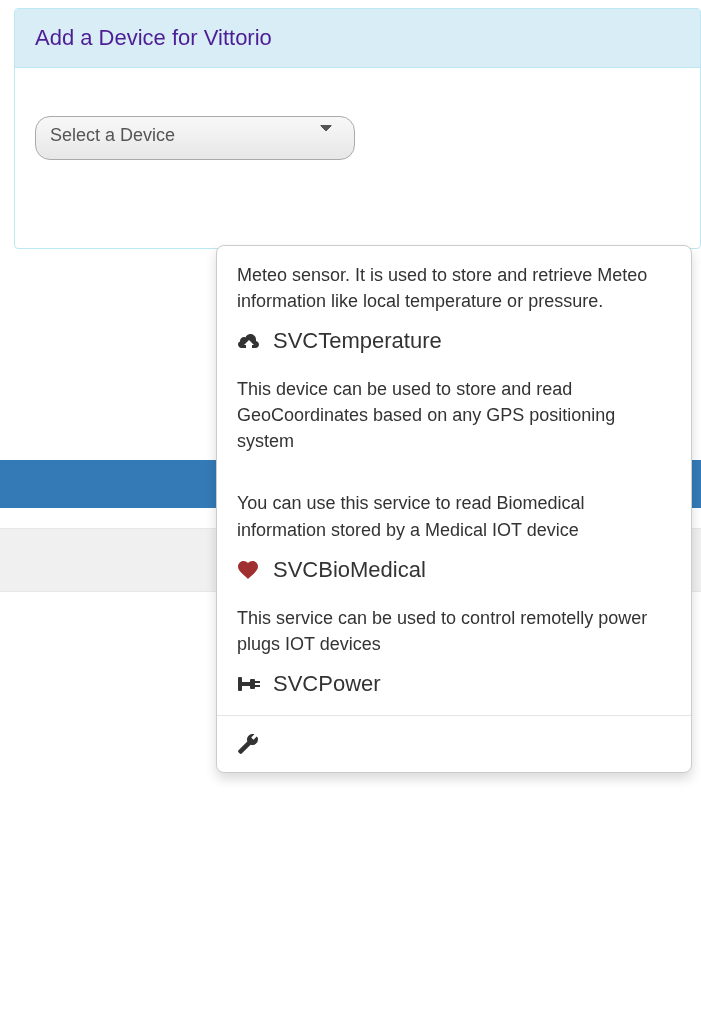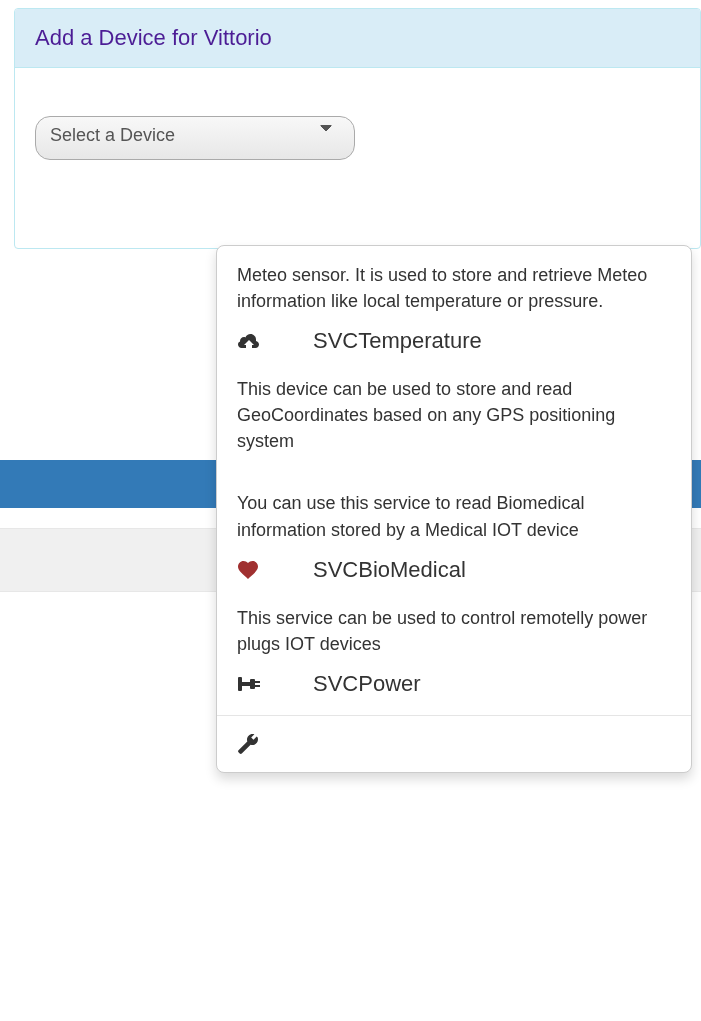--- a/index.html
+++ b/index.html
@@ -98,21 +98,20 @@
   .dd-desc {
     color: #333;
     line-height: 1.45;
     margin-bottom: 14px;
   }
   .dd-title {
     display: flex;
     align-items: center;
     font-size: 22px;
     color: #333;
-    gap: 40px;
   }
   .dd-title .icon {
     width: 28px;
     display: inline-flex;
     justify-content: flex-start;
     margin-right: 8px;
   }
   .dd-divider {
     border-top: 1px solid #e5e5e5;
     margin: 6px 0;

